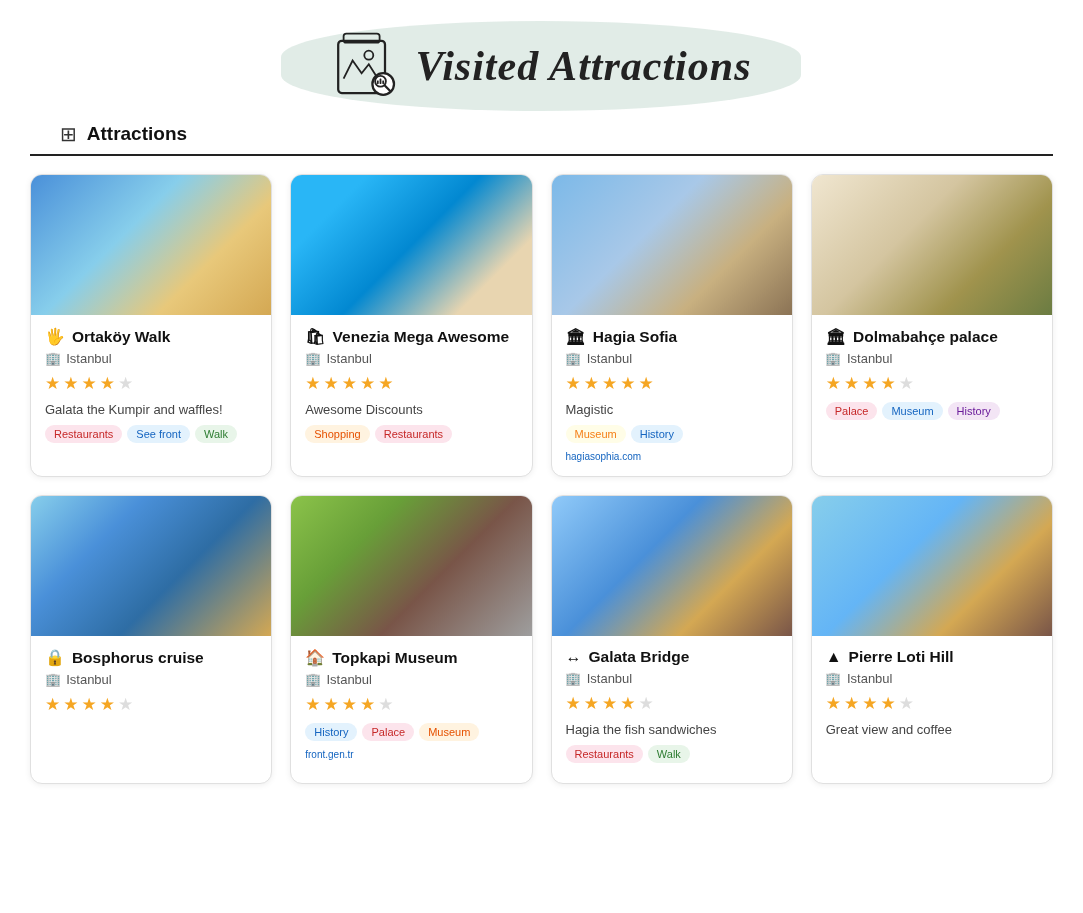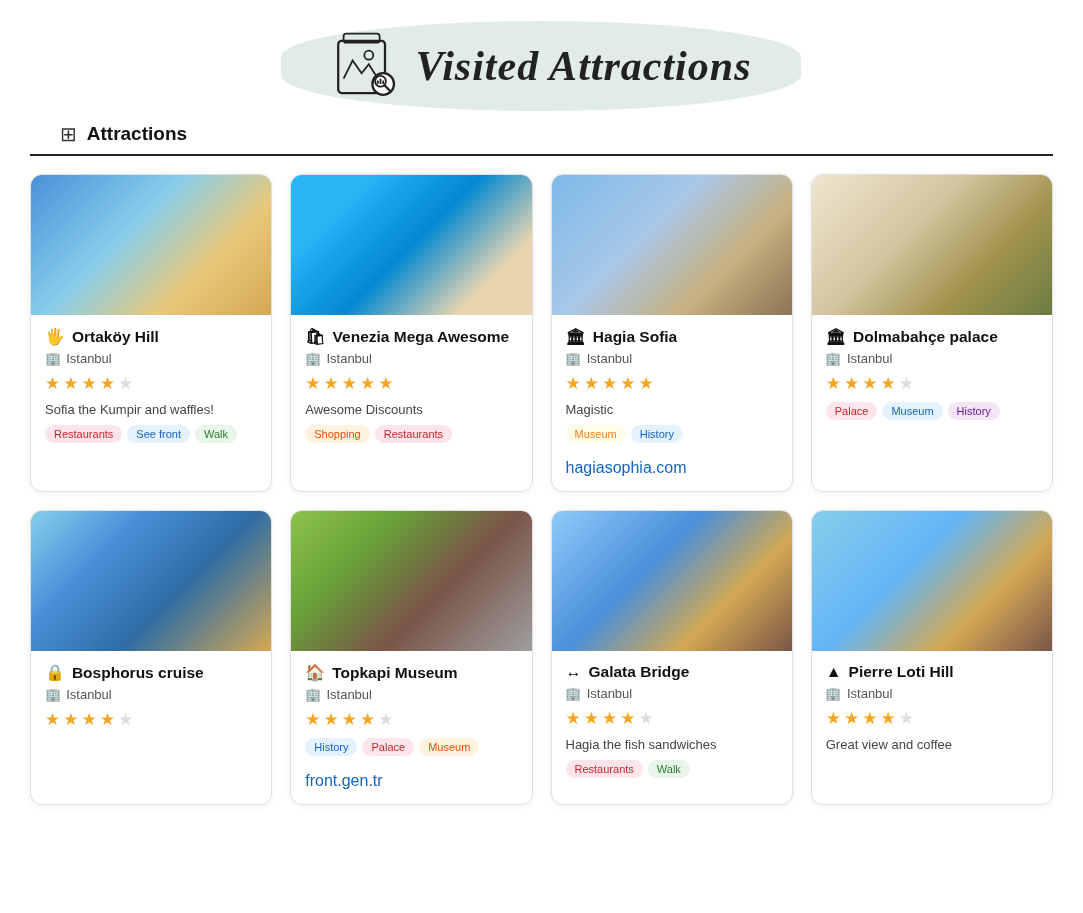--- a/index.html
+++ b/index.html
@@ -150,24 +150,24 @@
       border-radius: 12px;
       font-weight: 500;
     }
     .tag-pink { background: #fce4ec; color: #c62828; }
     .tag-blue { background: #e3f2fd; color: #1565c0; }
     .tag-green { background: #e8f5e9; color: #2e7d32; }
     .tag-orange { background: #fff3e0; color: #e65100; }
     .tag-purple { background: #f3e5f5; color: #6a1b9a; }
     .tag-yellow { background: #fffde7; color: #f57f17; }
     .card-link {
-      font-size: 16px;
+      font-size: 10px;
       color: #1565c0;
       text-decoration: none;
-      margin-top: 16px;
+      margin-top: 8px;
       display: block;
     }
 
     
     .img-ortakoy { background: linear-gradient(135deg, #4a90d9 0%, #87ceeb 40%, #e8c87a 70%, #d4a853 100%); }
     .img-venezia { background: linear-gradient(135deg, #29b6f6 20%, #0288d1 50%, #e8d5b0 80%); }
     .img-hagia { background: linear-gradient(135deg, #7cb9e8 0%, #a8c8e8 40%, #c8b080 70%, #8b7355 100%); }
     .img-dolma { background: linear-gradient(135deg, #f0e6d0 0%, #d4c5a0 40%, #a0934d 70%, #6b7c42 100%); }
     .img-bosphorus { background: linear-gradient(135deg, #87ceeb 0%, #4a90d9 30%, #2e6da4 60%, #d4a853 100%); }
     .img-topkapi { background: linear-gradient(135deg, #8bc34a 0%, #689f38 30%, #795548 60%, #9e9e9e 100%); }
@@ -206,34 +206,34 @@
   <span class="section-header-icon">⊞</span>
   <span class="section-header-title">Attractions</span>
 </div>
 
 <div class="attractions-grid" id="grid-container">
 <div class="card">
       <div class="card-image img-ortakoy"></div>
       <div class="card-body">
         <div class="card-name">
           <span class="card-name-icon">🖐</span>
-          <span>Ortaköy Hill</span>
-        </div>
-        <div class="card-location">
-          <span class="card-location-icon">🏢</span>
-          <span>Istanbul</span>
-        </div>
-        <div class="stars">
-          <span class="star filled">★</span>
-          <span class="star filled">★</span>
-          <span class="star filled">★</span>
-          <span class="star filled">★</span>
-          <span class="star empty">★</span>
-        </div>
-        <div class="card-description">Sofia the Kumpir and waffles!</div>
+          <span>Ortaköy Walk</span>
+        </div>
+        <div class="card-location">
+          <span class="card-location-icon">🏢</span>
+          <span>Istanbul</span>
+        </div>
+        <div class="stars">
+          <span class="star filled">★</span>
+          <span class="star filled">★</span>
+          <span class="star filled">★</span>
+          <span class="star filled">★</span>
+          <span class="star empty">★</span>
+        </div>
+        <div class="card-description">Galata the Kumpir and waffles!</div>
         <div class="card-tags">
           <span class="tag tag-pink">Restaurants</span>
           <span class="tag tag-blue">See front</span>
           <span class="tag tag-green">Walk</span>
         </div>
       </div>
     </div>
     <div class="card">
       <div class="card-image img-venezia"></div>
       <div class="card-body">

